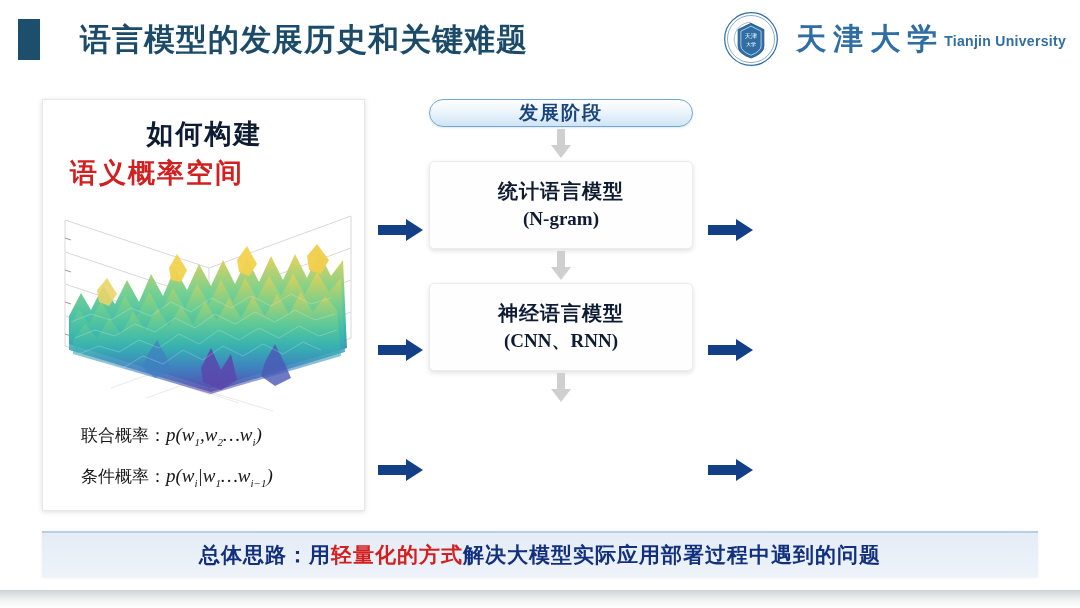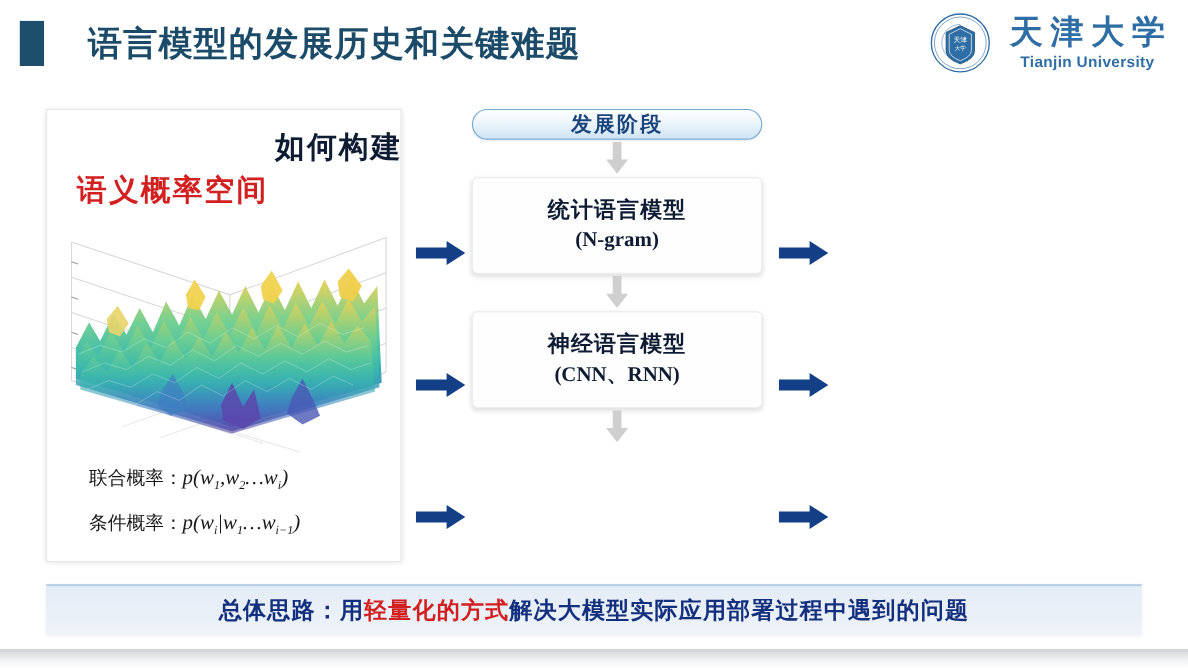--- a/index.html
+++ b/index.html
@@ -52,21 +52,21 @@
     display: flex;
     align-items: center;
     gap: 10px;
   }
   .logo-seal {
     width: 56px; height: 56px;
     flex: 0 0 auto;
   }
   .logo-text {
     display: flex;
-    flex-direction: column;
+    flex-direction: row;
     align-items: center;
     justify-content: flex-start;
   }
   .logo-cn {
     font-size: 30px;
     font-weight: bold;
     color: #2f6ea5;
     letter-spacing: 7px;
     line-height: 30px;
     margin-left: 7px;
@@ -98,21 +98,21 @@
     background: #ffffff;
     border: 1px solid #e7e7e7;
     box-shadow: 0 1px 5px rgba(0,0,0,0.13);
     box-sizing: border-box;
     overflow: hidden;
   }
   .left-title-1 {
     position: absolute;
     left: 0; top: 16px;
     width: 323px;
-    text-align: right;
+    text-align: center;
     font-size: 27px;
     font-weight: bold;
     color: #0d1b33;
     letter-spacing: 2px;
   }
   .left-title-2 {
     position: absolute;
     left: 0; top: 55px;
     width: 323px;
     text-align: left;

